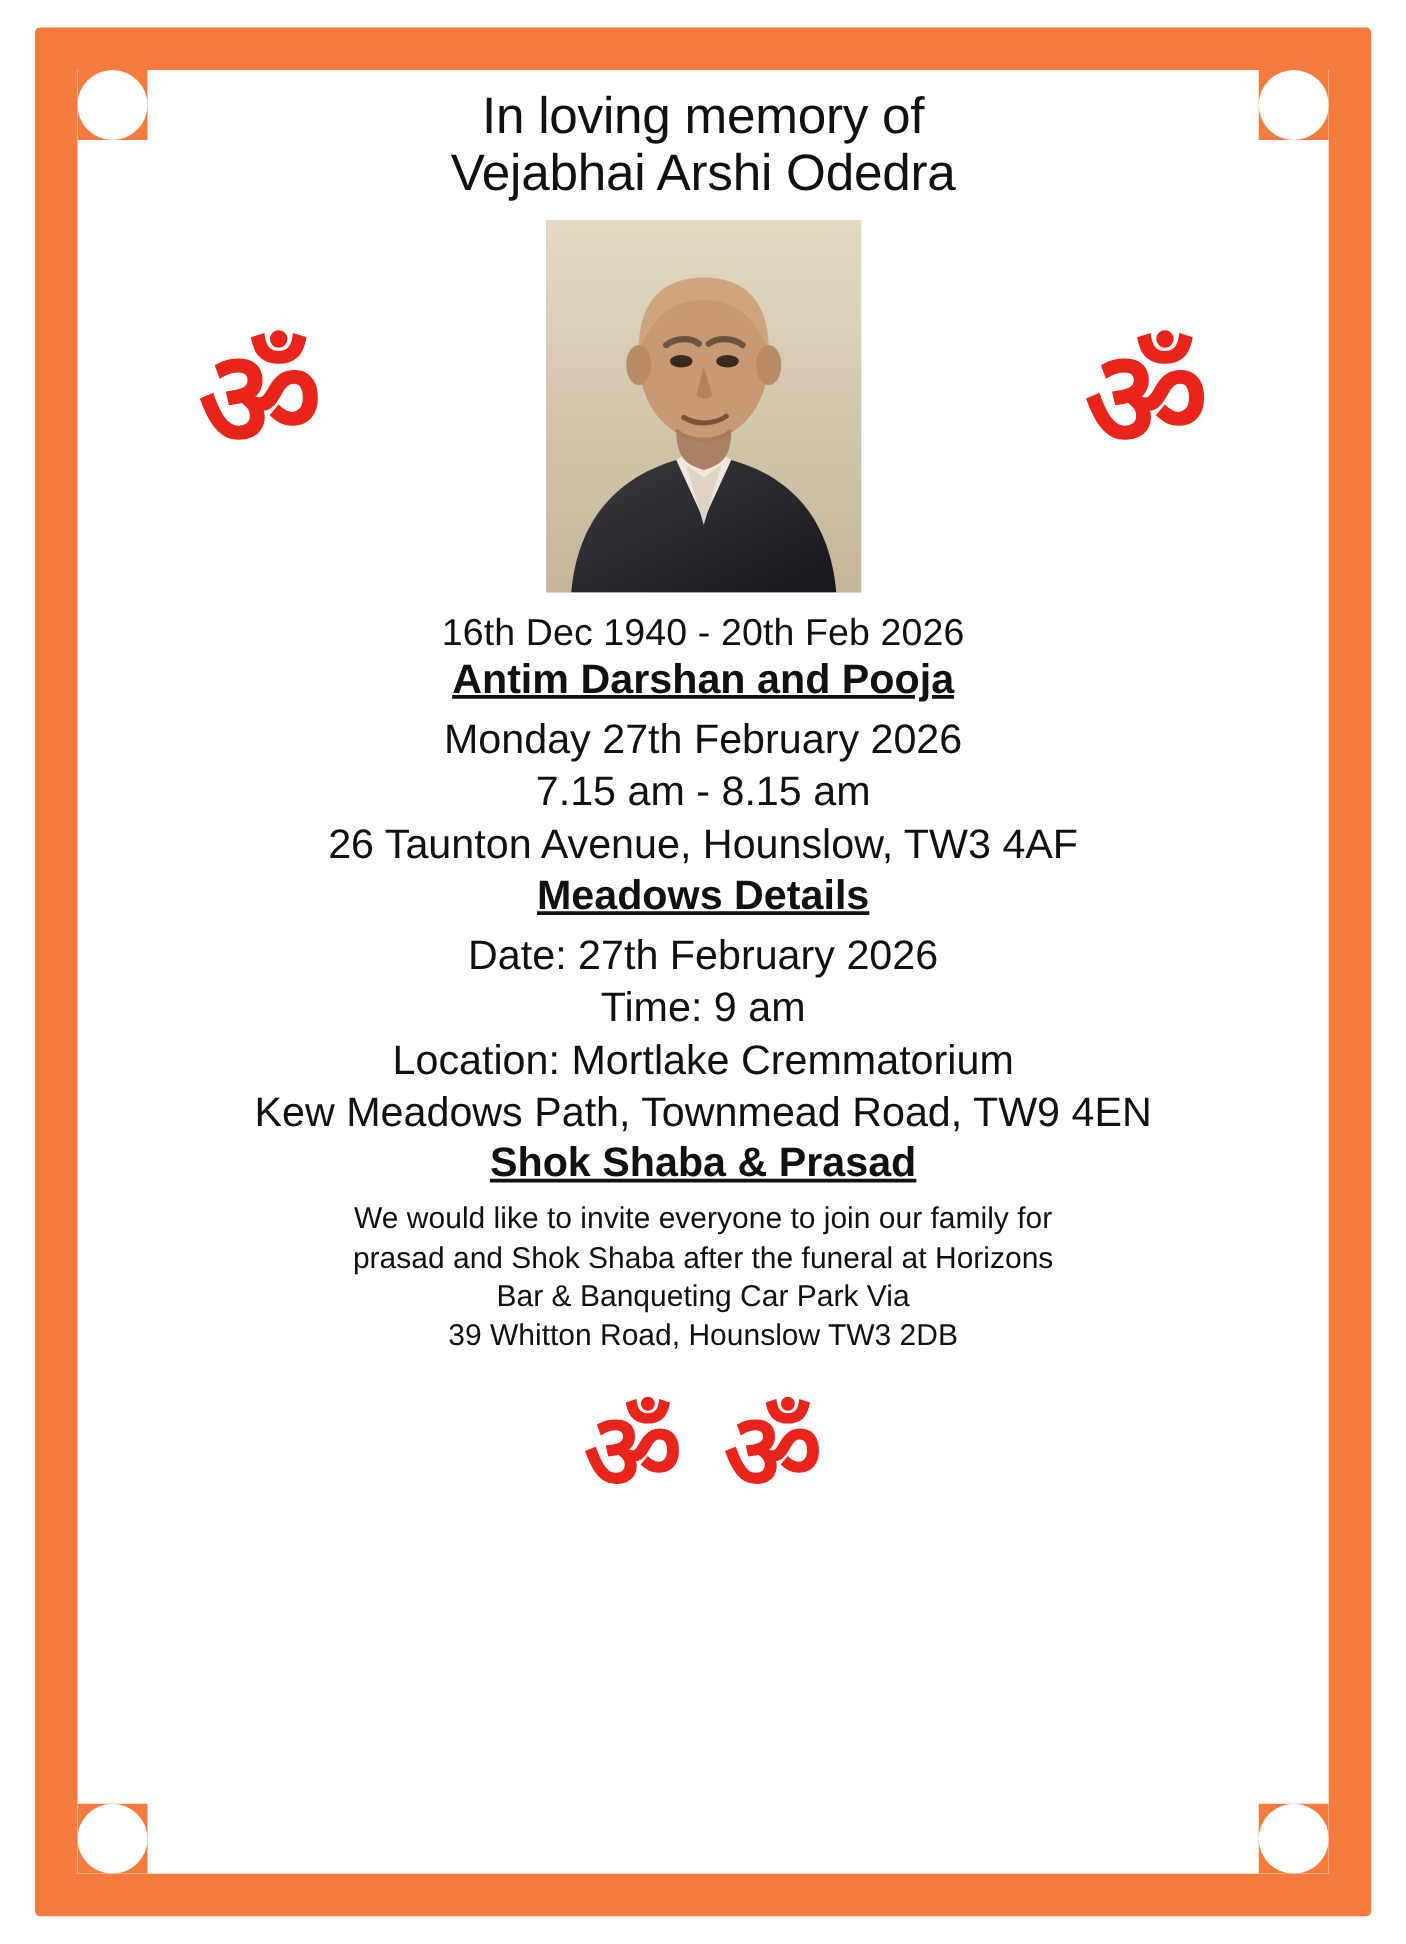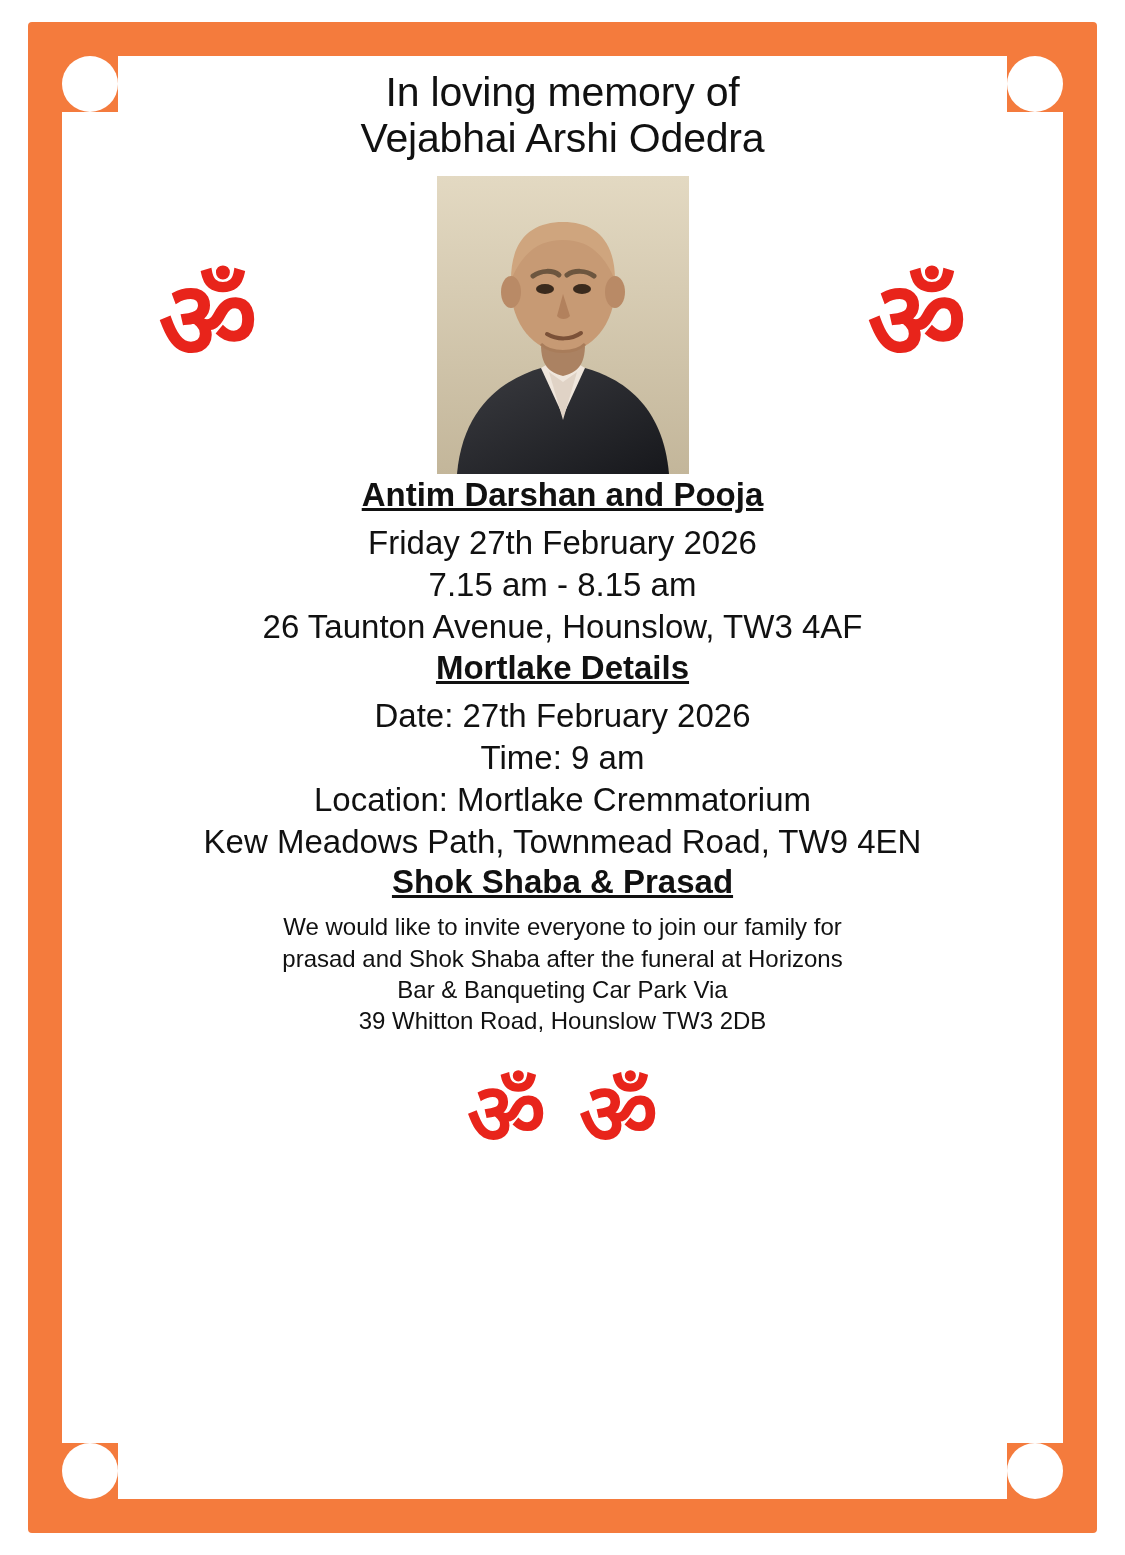--- a/index.html
+++ b/index.html
@@ -234,27 +234,28 @@
 
             <path d="M110 158 C120 164 134 164 144 157" stroke="#7b5138" stroke-width="4" fill="none" stroke-linecap="round"></path>
 
             <path d="M104 168 C114 178 138 178 148 168" stroke="#a87c5a" stroke-width="3" fill="none"></path>
           </svg>
         </div>
 
         <div class="om-side om-right">ॐ</div>
       </div>
 
+      <div class="dates">16th Dec 1940 - 20th Feb 2026</div>
 
       <div class="section-head">Antim Darshan and Pooja</div>
-      <div class="section-body">Friday 27th February 2026
+      <div class="section-body">Monday 27th February 2026
 7.15 am - 8.15 am
 26 Taunton Avenue, Hounslow, TW3 4AF</div>
 
-      <div class="section-head">Mortlake Details</div>
+      <div class="section-head">Meadows Details</div>
       <div class="section-body">Date: 27th February 2026
 Time: 9 am
 Location: Mortlake Cremmatorium
 Kew Meadows Path, Townmead Road, TW9 4EN</div>
 
       <div class="section-head">Shok Shaba &amp; Prasad</div>
       <div class="invite-body">We would like to invite everyone to join our family for
 prasad and Shok Shaba  after the funeral at Horizons
 Bar &amp; Banqueting Car Park Via
 39 Whitton Road, Hounslow TW3 2DB</div>

